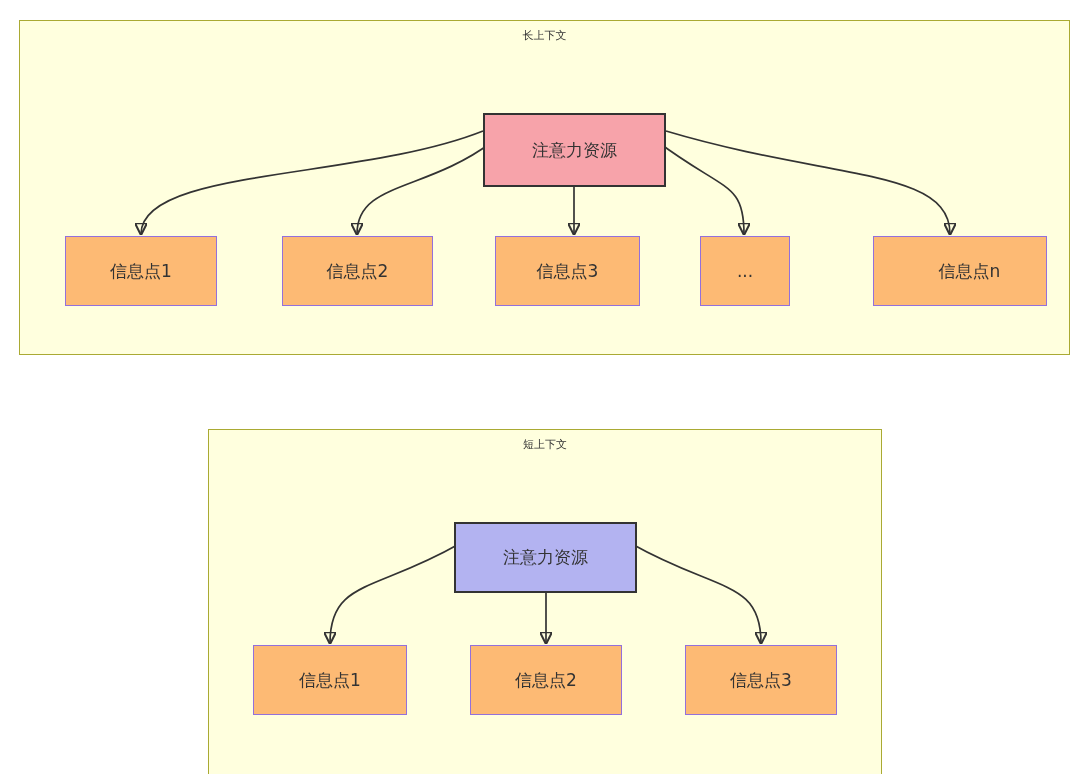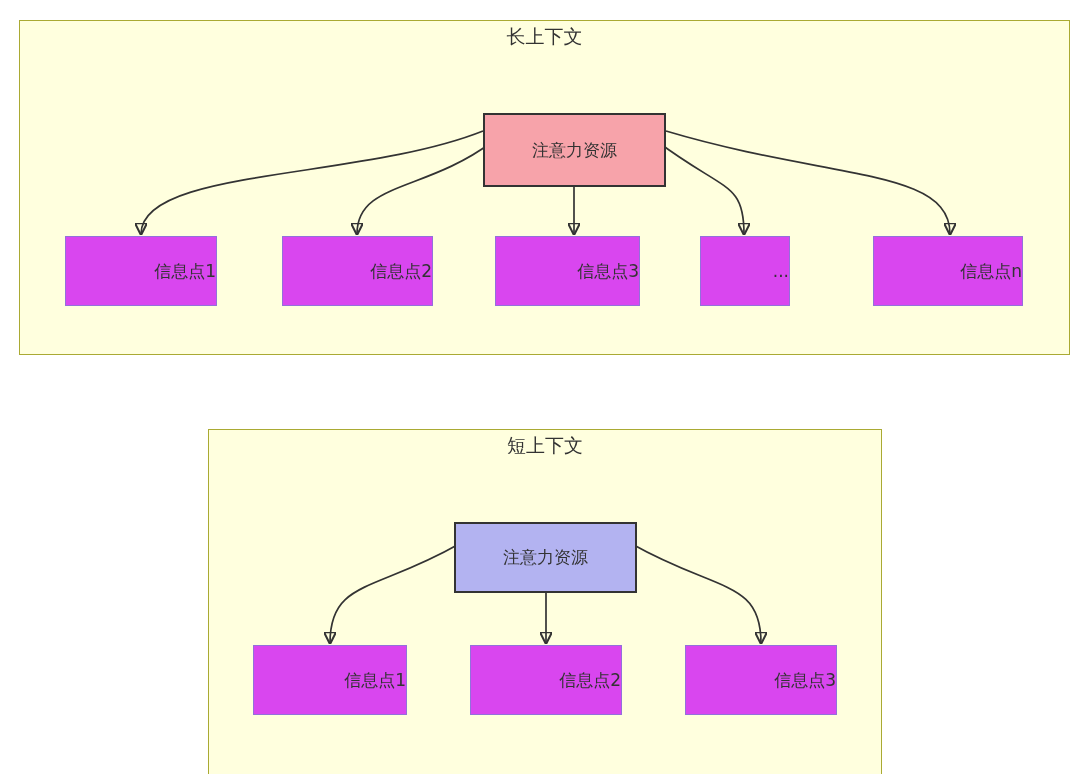--- a/index.html
+++ b/index.html
@@ -16,37 +16,36 @@
     background: #ffffde;
     border: 1.5px solid #aaaa33;
     box-sizing: border-box;
   }
   .panel-title {
     position: absolute;
     top: 4px;
     left: 0;
     right: 0;
     text-align: center;
-    font-size: 19px;
+    font-size: 11px;
     line-height: 22px;
     color: #333333;
   }
   .node {
     position: absolute;
     display: flex;
     align-items: center;
     justify-content: center;
     font-size: 17px;
     box-sizing: border-box;
     text-align: center;
   }
   .node-info {
-    background: #d946ef;
+    background: #fdba74;
     border: 1.3px solid #9370db;
-    justify-content: flex-end;
   }
   .node-attn {
     border: 2px solid #333333;
     margin-top: 45px;
   }
   .attn-long  { background: #f7a3aa; }
   .attn-short { background: #b3b3f1; }
   svg.arrows {
     position: absolute;
     left: 0; top: 0;
@@ -99,21 +98,21 @@
   </div>
   <div class="node node-info" style="left:282px; top:236px; width:151px; height:70px;">
     <span>信息点2</span>
   </div>
   <div class="node node-info" style="left:495px; top:236px; width:145px; height:70px;">
     <span>信息点3</span>
   </div>
   <div class="node node-info" style="left:700px; top:236px; width:90px; height:70px;">
     <span>...</span>
   </div>
-  <div class="node node-info" style="left:873px; top:236px; width:150px; height:70px;padding-left:19px;">
+  <div class="node node-info" style="left:873px; top:236px; width:174px; height:70px;padding-left:19px;">
     <span>信息点n</span>
   </div>
 
   <div class="node node-attn attn-short" style="left:454px; top:477px; width:183px; height:71px;">
     <span>注意力资源</span>
   </div>
 
   <div class="node node-info" style="left:253px; top:645px; width:154px; height:70px;">
     <span>信息点1</span>
   </div>

